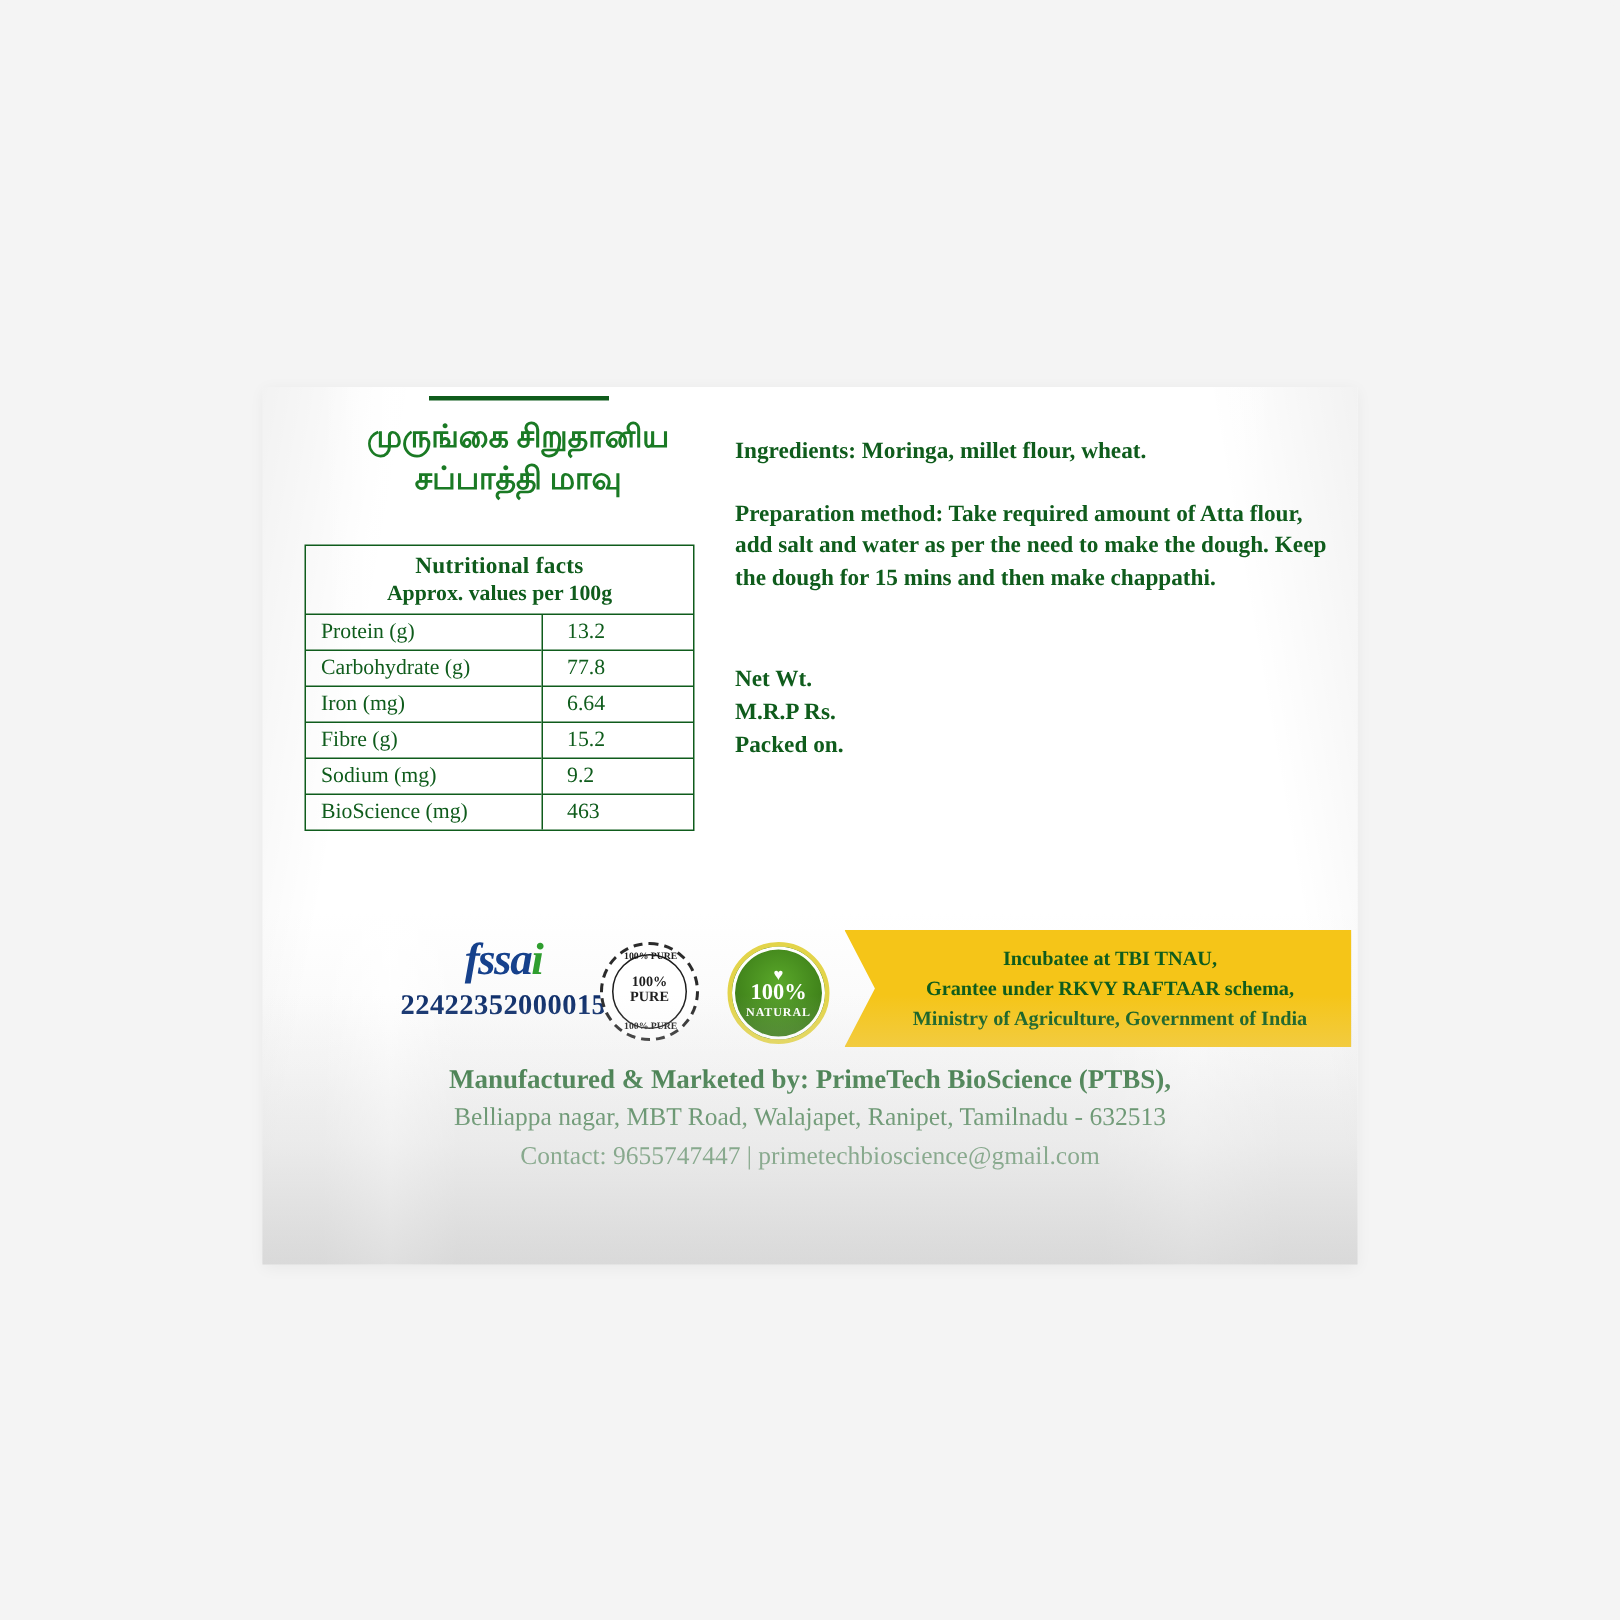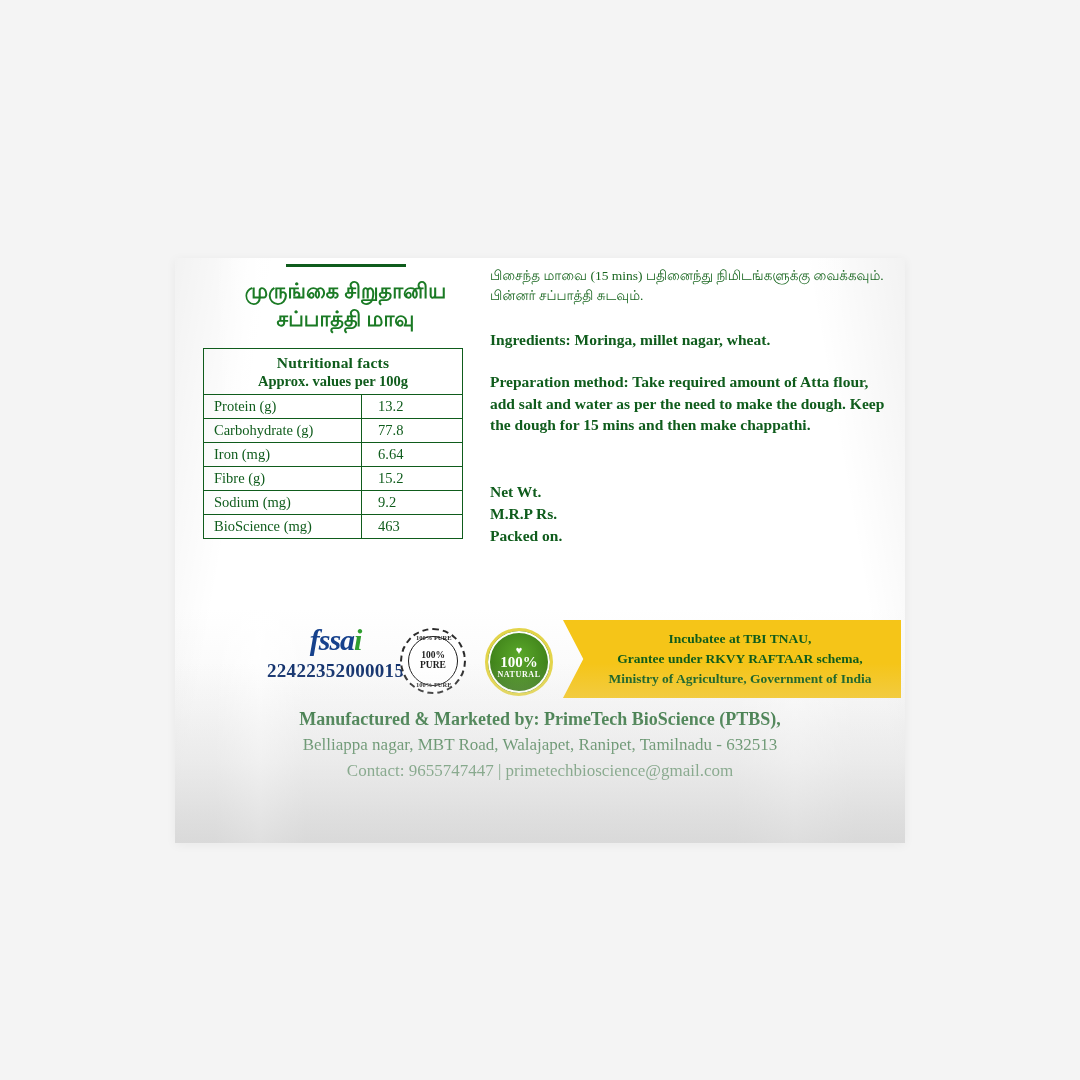--- a/index.html
+++ b/index.html
@@ -67,21 +67,21 @@
   .pack-title {
     text-align: center;
     color: #1a7a24;
     font-size: 21px;
     line-height: 1.35;
     font-weight: bold;
     font-family: "Liberation Serif", serif;
   }
 
   .nutri-box {
-    margin-top: 14px;
+    margin-top: 29px;
     border: 1.6px solid #0f5c1c;
     width: 258px;
   }
   .nutri-head {
     padding: 5px 0 4px 0;
     text-align: center;
     color: #0f5c1c;
     border-bottom: 1.6px solid #0f5c1c;
   }
   .nutri-head .h1 { font-size: 15.5px; font-weight: bold; letter-spacing: .2px; }
@@ -298,22 +298,21 @@
           <tr>
             <td>BioScience (mg)</td>
             <td class="val">463</td>
           </tr>
         </tbody>
           </table>
       </div>
     </div>
 
     <div class="right-col">
-      <div class="tamil-note">பிசைந்த மாவை (15 mins) பதினைந்து நிமிடங்களுக்கு வைக்கவும். பின்னர் சப்பாத்தி சுடவும்.</div>
-      <div class="ingredients">Ingredients: Moringa, millet nagar, wheat.</div>
+      <div class="ingredients">Ingredients: Moringa, millet flour, wheat.</div>
       <div class="prep">Preparation method: Take required amount of Atta flour, add salt and water as per the need to make the dough. Keep the dough for 15 mins and then make chappathi.</div>
       <div class="netwt">
         <div>Net Wt.</div>
         <div>M.R.P Rs.</div>
         <div>Packed on.</div>
       </div>
     </div>
 
     <div class="badge-row">
 

